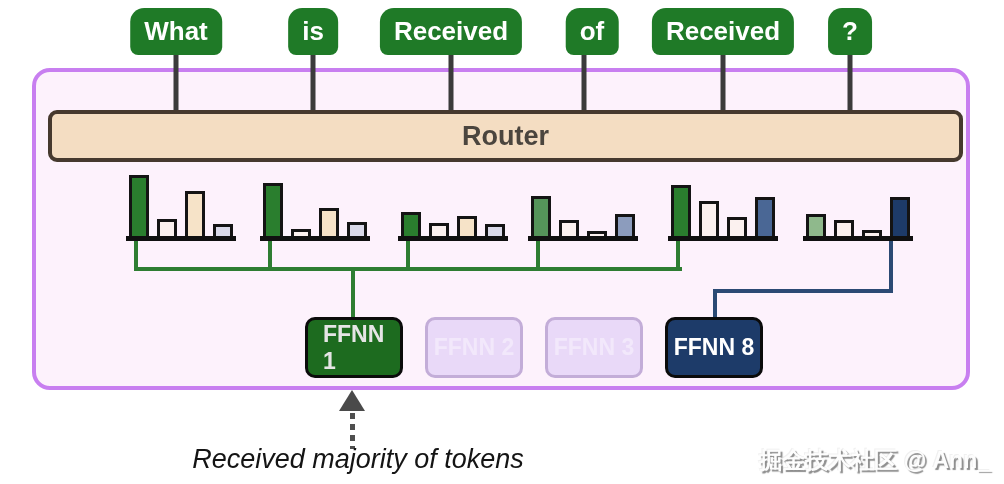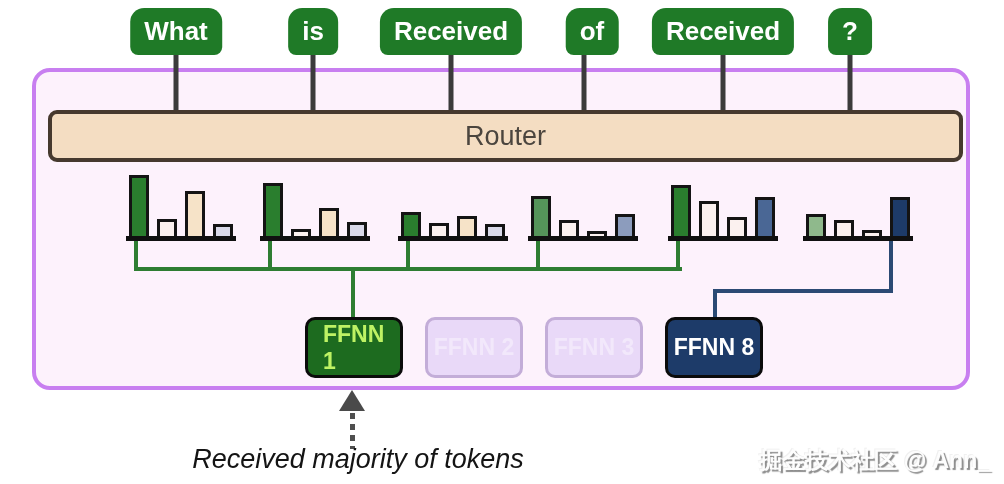--- a/index.html
+++ b/index.html
@@ -26,21 +26,21 @@
     z-index:3;white-space:nowrap;
   }
 
   
   #router-bar{
     position:absolute;left:48px;top:110px;width:915px;height:52px;
     background:var(--router-fill);border:4px solid var(--router-border);
     border-radius:9px;box-sizing:border-box;z-index:4;
     display:flex;align-items:center;justify-content:center;
   }
-  #router-bar span{font-weight:normal;font-size:27px;color:#4b453e;}
+  #router-bar span{font-weight:bold;font-size:27px;color:#4b453e;}
 
   
   .mini-chart{
     position:absolute;top:170px;width:104px;height:66px;
     border-bottom:5px solid #101010;box-sizing:content-box;
     display:flex;align-items:flex-end;justify-content:space-between;
     padding:0 3px;z-index:5;
   }
   .mini-chart .bar{
     width:20px;border:3px solid #141414;box-sizing:border-box;border-bottom:none;
@@ -50,21 +50,21 @@
   .conn{position:absolute;z-index:4;}
   .conn.green{background:var(--connector-green);}
   .conn.navy{background:var(--connector-navy);}
 
   
   .ffnn{
     position:absolute;top:317px;width:98px;height:61px;border-radius:10px;
     display:flex;align-items:center;justify-content:center;
     font-weight:bold;font-size:23px;box-sizing:border-box;z-index:6;
   }
-  .ffnn-green{background:var(--ffnn1-fill);border:3.5px solid #0b0b0b;color:#bef264;padding-left:15px;}
+  .ffnn-green{background:var(--ffnn1-fill);border:3.5px solid #0b0b0b;color:#e5e5e5;padding-left:15px;}
   .ffnn-navy{background:var(--ffnn4-fill);border:3.5px solid #0b0b0b;color:#fff;}
   .ffnn-faded{background:var(--ffnn-faded-fill);border:3.5px solid var(--ffnn-faded-border);color:var(--ffnn-faded-text);}
 
   
   #majority-arrow-head{
     position:absolute;left:339px;top:390px;width:0;height:0;z-index:7;
     border-left:13px solid transparent;border-right:13px solid transparent;
     border-bottom:21px solid #4a4a4a;
   }
   #majority-arrow-tail{

